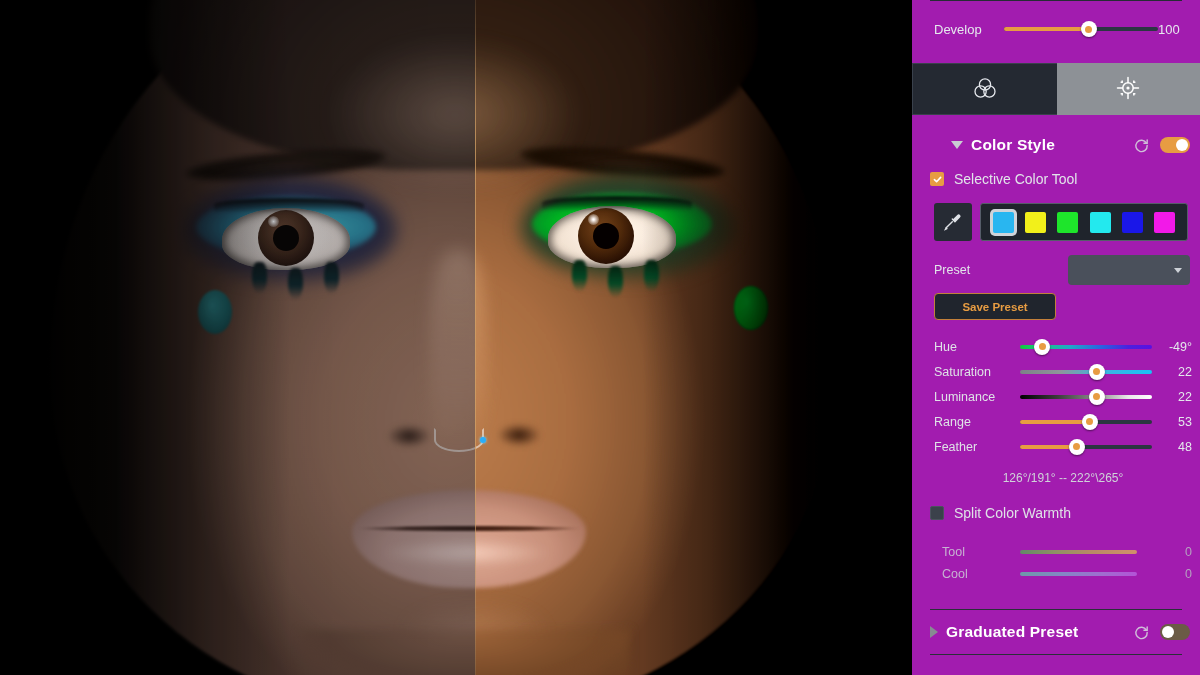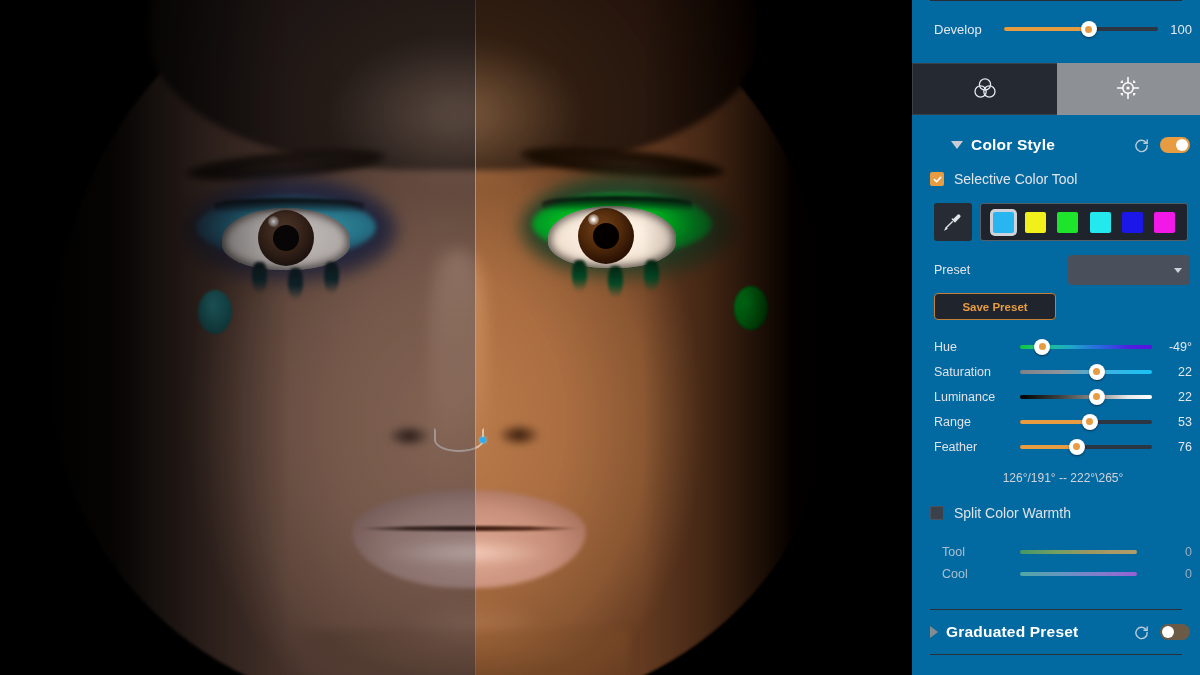--- a/index.html
+++ b/index.html
@@ -171,33 +171,33 @@
   }
   .split-line {
     position: absolute; left: 475px; top: 0; width: 1px; height: 675px;
     background: linear-gradient(to bottom, rgba(200,150,95,0.15) 0%, rgba(212,160,100,0.75) 20%, rgba(212,160,100,0.8) 70%, rgba(200,150,95,0.2) 100%);
   }
 
   
   .panel {
     position: relative;
     width: 288px; height: 675px;
-    background: #0369a1;
+    background: #a21caf;
     flex: 0 0 288px;
     color: #e8eaee;
     font-size: 12.5px;
   }
   .panel-divider { height: 1px; background: #2a2f38; margin: 0 18px; }
   .panel-divider.faint { background: #262b34; }
 
   
   .develop-row { display: flex; align-items: center; height: 56px; padding: 0 6px 0 22px; }
   .develop-label { font-size: 13px; color: #e6e9ee; flex: 0 0 auto; }
   .develop-slider { position: relative; flex: 1; margin-left: 22px; height: 18px; display: flex; align-items: center; }
-  .develop-value { width: 36px; text-align: right; font-size: 13px; color: #e6e9ee; padding-right: 2px; }
+  .develop-value { width: 36px; font-size: 13px; color: #e6e9ee; padding-right: 2px; }
 
   .track { position: relative; width: 100%; height: 4px; border-radius: 2px; background: #2b3642; }
   .track .fill { position: absolute; left: 0; top: 0; height: 100%; border-radius: 2px; background: #e79c42; }
   .knob {
     position: absolute; width: 16px; height: 16px; border-radius: 50%;
     background: #fff; transform: translateX(-50%);
     box-shadow: 0 1px 2px rgba(0,0,0,0.5);
     display: flex; align-items: center; justify-content: center;
   }
   .knob::after { content: ""; width: 7px; height: 7px; border-radius: 50%; background: #e79c42; }
@@ -472,21 +472,21 @@
           <span class="val">53</span>
         </div>
         <div class="srow">
           <span class="lbl">Feather</span>
           <div class="sl">
             <div class="gtrack" style="background: rgb(43, 54, 66);">
               <div style="position: absolute; left: 0px; top: 0px; height: 100%; border-radius: 2px; background: rgb(231, 156, 66); width: 43%;"></div>
             </div>
             <div class="knob" style="left: 43%;"></div>
           </div>
-          <span class="val">76</span>
+          <span class="val">48</span>
         </div>
       </div>
 
     <div class="deg-line">126°/191° -- 222°\265°</div>
 
     <div class="check-row" style="margin-top:14px">
       <span class="cbox off"></span>
       <span class="check-label dim">Split Color Warmth</span>
     </div>
     <div class="wc-rows" id="wc-rows">

